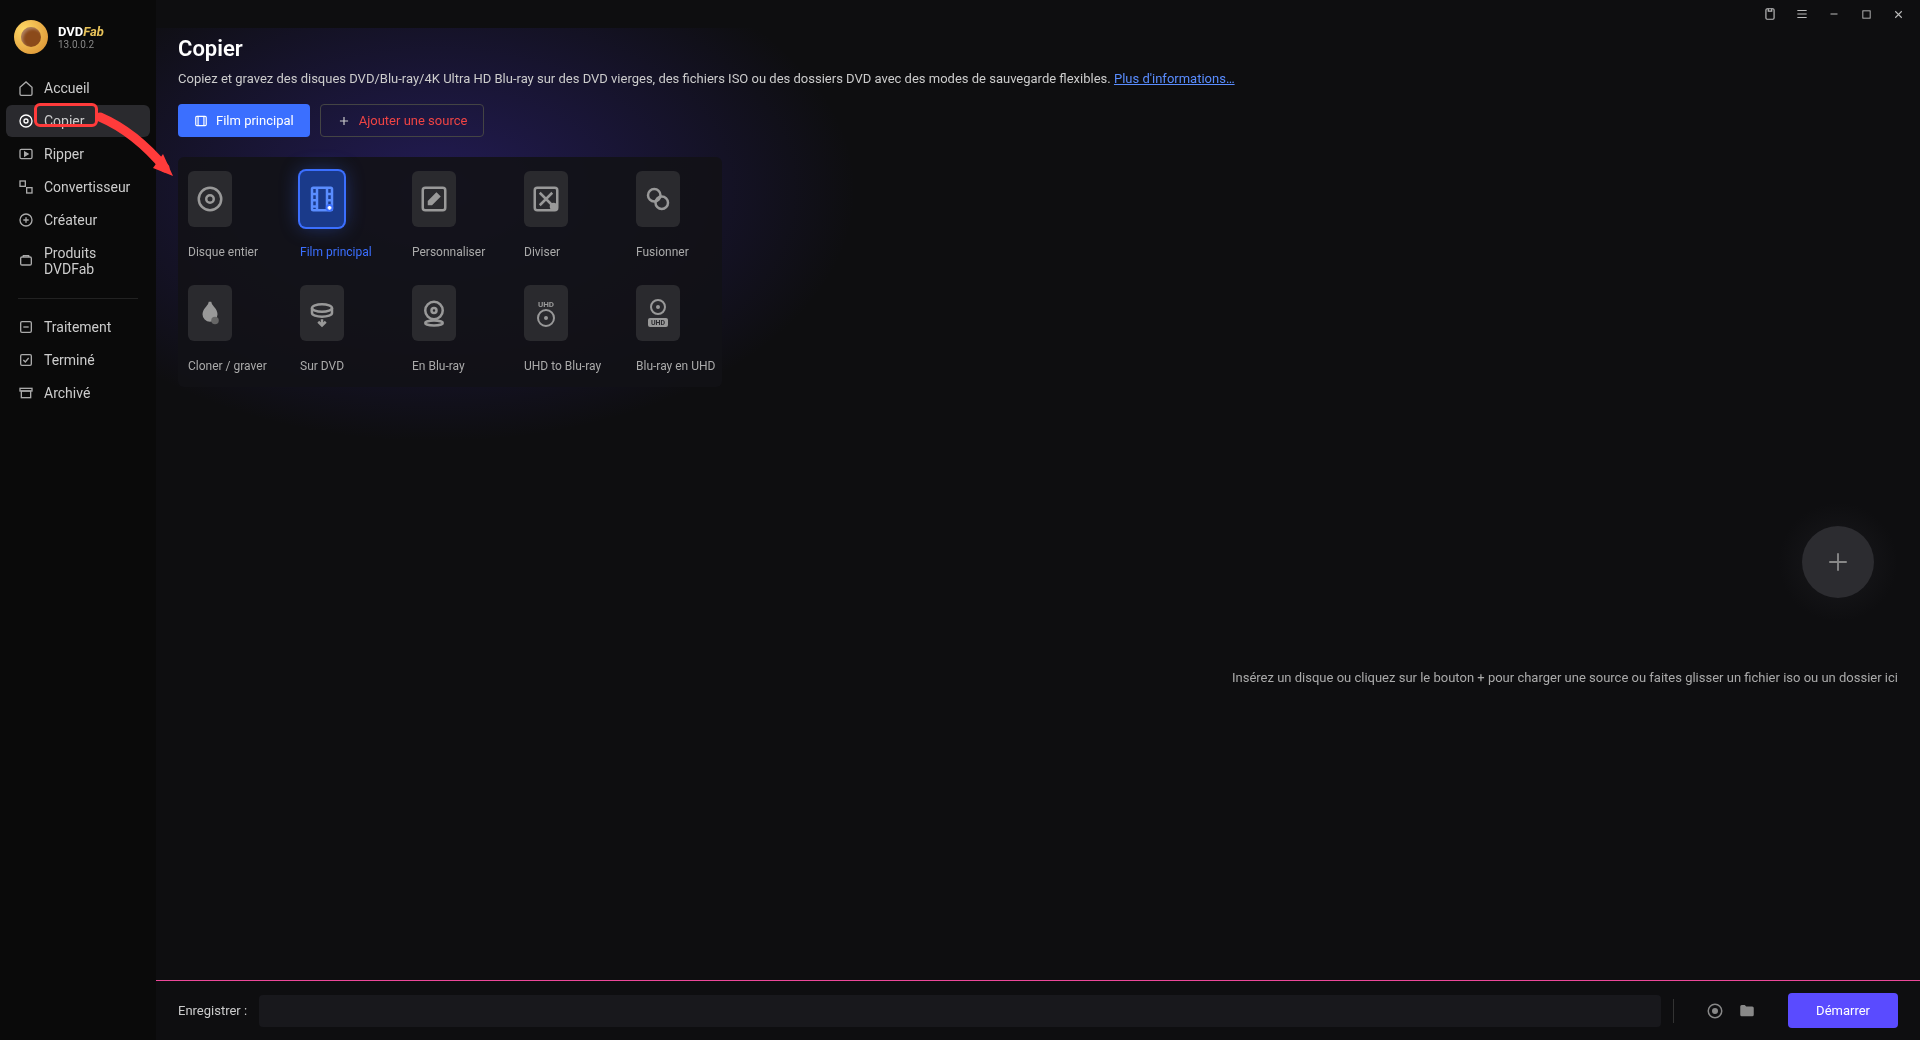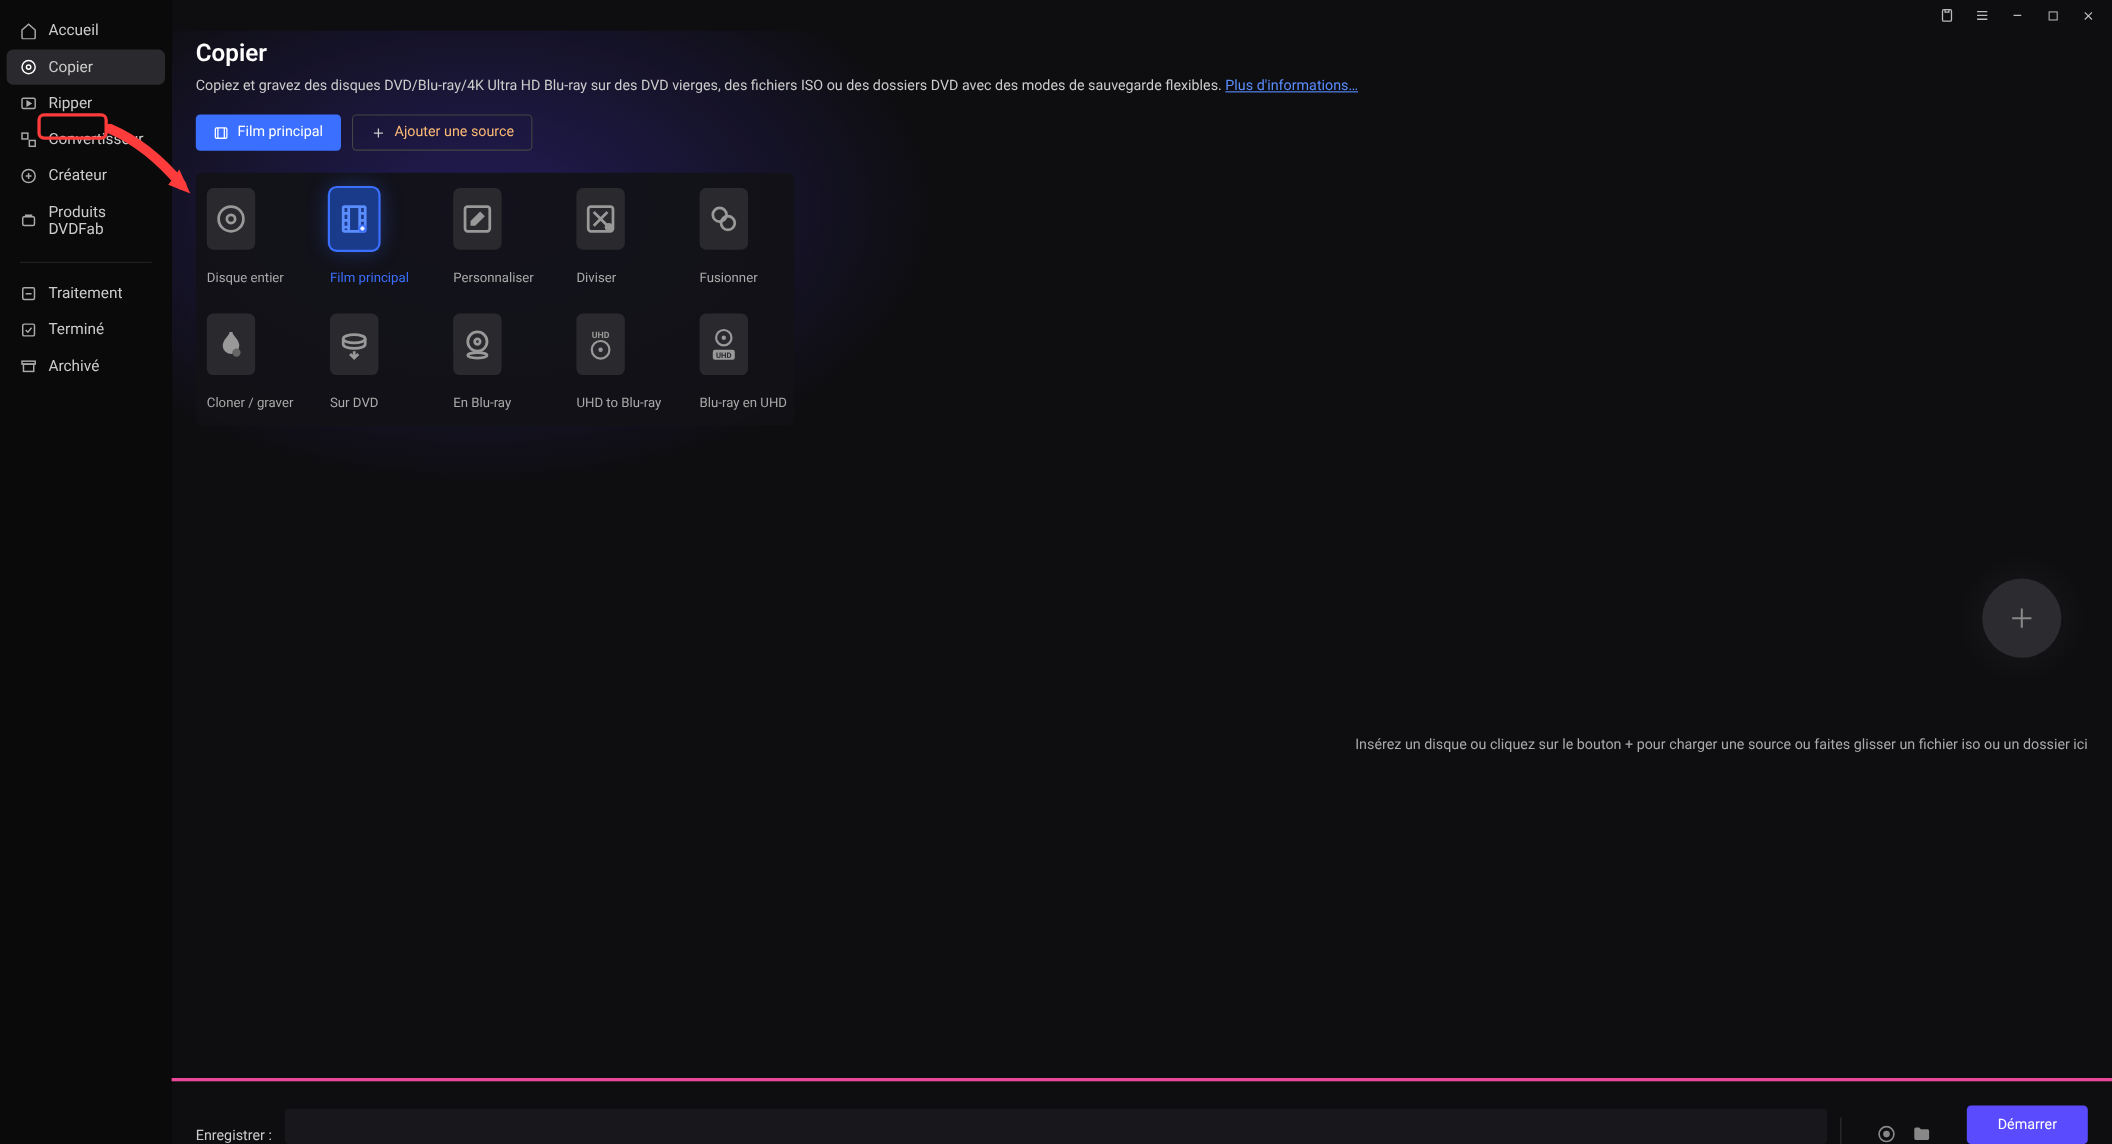--- a/index.html
+++ b/index.html
@@ -22,34 +22,34 @@
 .titlebar { height: 28px; display: flex; justify-content: flex-end; align-items: center; padding: 0 8px; gap: 4px; }
 .titlebar-btn { width: 28px; height: 22px; display: flex; align-items: center; justify-content: center; color: #bbb; cursor: pointer; }
 .content-scroll { flex: 1; padding: 0 22px 0; overflow: hidden; position: relative; }
 .content-inner { position: relative; }
 .gradient-bg { position: absolute; top: -26px; left: -22px; right: -22px; height: 460px; background: radial-gradient(ellipse 600px 360px at 280px 180px, rgba(72, 52, 212, .35), transparent 70%); pointer-events: none; }
 .page-title { font-size: 22px; font-weight: 600; color: #fff; margin: 8px 0 10px; position: relative; }
 .page-desc { font-size: 13px; color: #ccc; margin-bottom: 18px; position: relative; }
 .page-desc a { color: #5a8dff; text-decoration: underline; margin-top: 16px; }
 .action-row { display: flex; gap: 10px; margin-bottom: 20px; position: relative; }
 .btn-primary { background: #3b6fff; color: #fff; border: none; padding: 8px 16px; font-size: 13px; border-radius: 4px; display: flex; align-items: center; gap: 8px; cursor: pointer; }
-.btn-secondary { background: transparent; color: #fdba74; border: 1px solid #444; padding: 8px 16px; font-size: 13px; border-radius: 4px; display: flex; align-items: center; gap: 8px; cursor: pointer; }
+.btn-secondary { background: transparent; color: #ef4444; border: 1px solid #444; padding: 8px 16px; font-size: 13px; border-radius: 4px; display: flex; align-items: center; gap: 8px; cursor: pointer; }
 .mode-panel { background: rgba(18,18,22,.9); border-radius: 6px; padding: 14px 10px; display: inline-block; position: relative; }
 .mode-row { display: flex; gap: 36px; margin-bottom: 26px; }
 .mode-row:last-child { margin-bottom: 0; }
 .mode-item { display: flex; flex-direction: column; align-items: flex-start; gap: 18px; cursor: pointer; width: 76px; }
 .mode-tile { width: 44px; height: 56px; background: #2a2a2e; border-radius: 6px; display: flex; align-items: center; justify-content: center; }
 .mode-tile.active { background: #1a3a8a; box-shadow: 0 0 0 2px #3b6fff, 0 0 20px rgba(59,111,255,.4); }
 .mode-label { font-size: 12px; color: #aaa; text-align: center; white-space: nowrap; }
 .mode-item.active .mode-label { color: #3b6fff; }
 .drop-area { position: absolute; left: 22px; right: 22px; top: 178px; bottom: 0; display: flex; flex-direction: column; align-items: flex-end; justify-content: center; gap: 48px; }
 .drop-circle-outer { width: 120px; height: 120px; border-radius: 50%; background: radial-gradient(circle, rgba(60,60,68,.25), transparent 70%); display: flex; align-items: center; justify-content: center; }
 .drop-circle { width: 72px; height: 72px; border-radius: 50%; background: #2c2c30; display: flex; align-items: center; justify-content: center; color: #888; cursor: pointer; }
 .drop-text { font-size: 13px; color: #aaa; text-align: center; }
-.footer { height: 60px; background: #0e0e10; border-top: 3px solid #ec4899; display: flex; align-items: flex-end; padding: 0 22px; gap: 12px; }
+.footer { height: 60px; background: #0e0e10; border-top: 1px solid #ec4899; display: flex; align-items: center; padding: 0 22px; gap: 12px; }
 .footer-label { font-size: 13px; color: #ccc; }
 .footer-input { flex: 1; background: #18181c; border: none; height: 32px; border-radius: 4px; color: #ccc; padding: 0 10px; font-size: 13px; position: relative; }
 .footer-dropdown { width: 28px; height: 32px; display: flex; align-items: center; justify-content: center; color: #aaa; cursor: pointer; margin-left: -40px; }
 .footer-icons { display: flex; gap: 14px; margin-left: 20px; margin-right: 20px; }
 .footer-icon { width: 18px; height: 18px; display: flex; align-items: center; justify-content: center; color: #888; cursor: pointer; }
 .btn-start { background: #5a4bff; color: #fff; border: none; padding: 10px 28px; font-size: 13px; border-radius: 4px; cursor: pointer; }
 .vseparator { width: 1px; height: 24px; background: #333; }
 svg { display: block; }
 .brand-name .dvd { color:#fff; }
 .brand-name .fab { color:#e8c35a; font-style: italic; }
@@ -57,20 +57,27 @@
 </head>
 <body>
 
 <div class="highlight-box"></div>
 <svg class="arrow-annotation" width="90" height="80" viewBox="0 0 90 80">
   <path d="M 5 5 Q 40 20 70 56" stroke="#ff3b3b" stroke-width="9" fill="none" stroke-linecap="round"></path>
   <path d="M 78 64 L 58 56 L 68 42 Z" fill="#ff3b3b"></path>
 </svg>
 
 <div class="sidebar">
+  <div class="logo-section">
+    <div class="logo-circle"></div>
+    <div class="brand">
+      <div class="brand-name"><span class="dvd">DVD</span><span class="fab">Fab</span></div>
+      <div class="brand-version">13.0.0.2</div>
+    </div>
+  </div>
   <div class="nav">
     <div class="nav-item">
       <span class="icon">
           <svg width="16" height="16" viewBox="0 0 24 24" fill="none" stroke="#aaa" stroke-width="2">
             <path d="M3 11l9-8 9 8v10a2 2 0 01-2 2H5a2 2 0 01-2-2z"></path>
           </svg>
         </span>
       <span>Accueil</span>
     </div>
     <div class="nav-item active">

